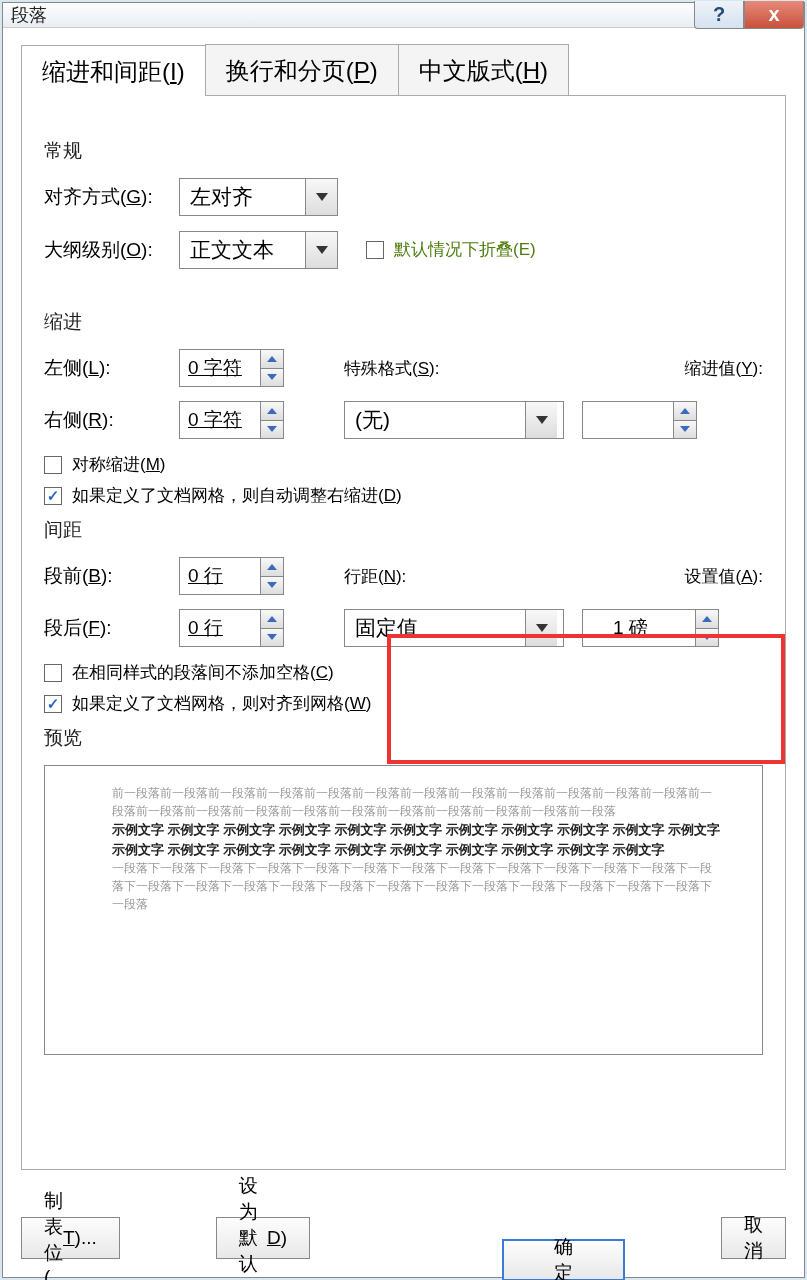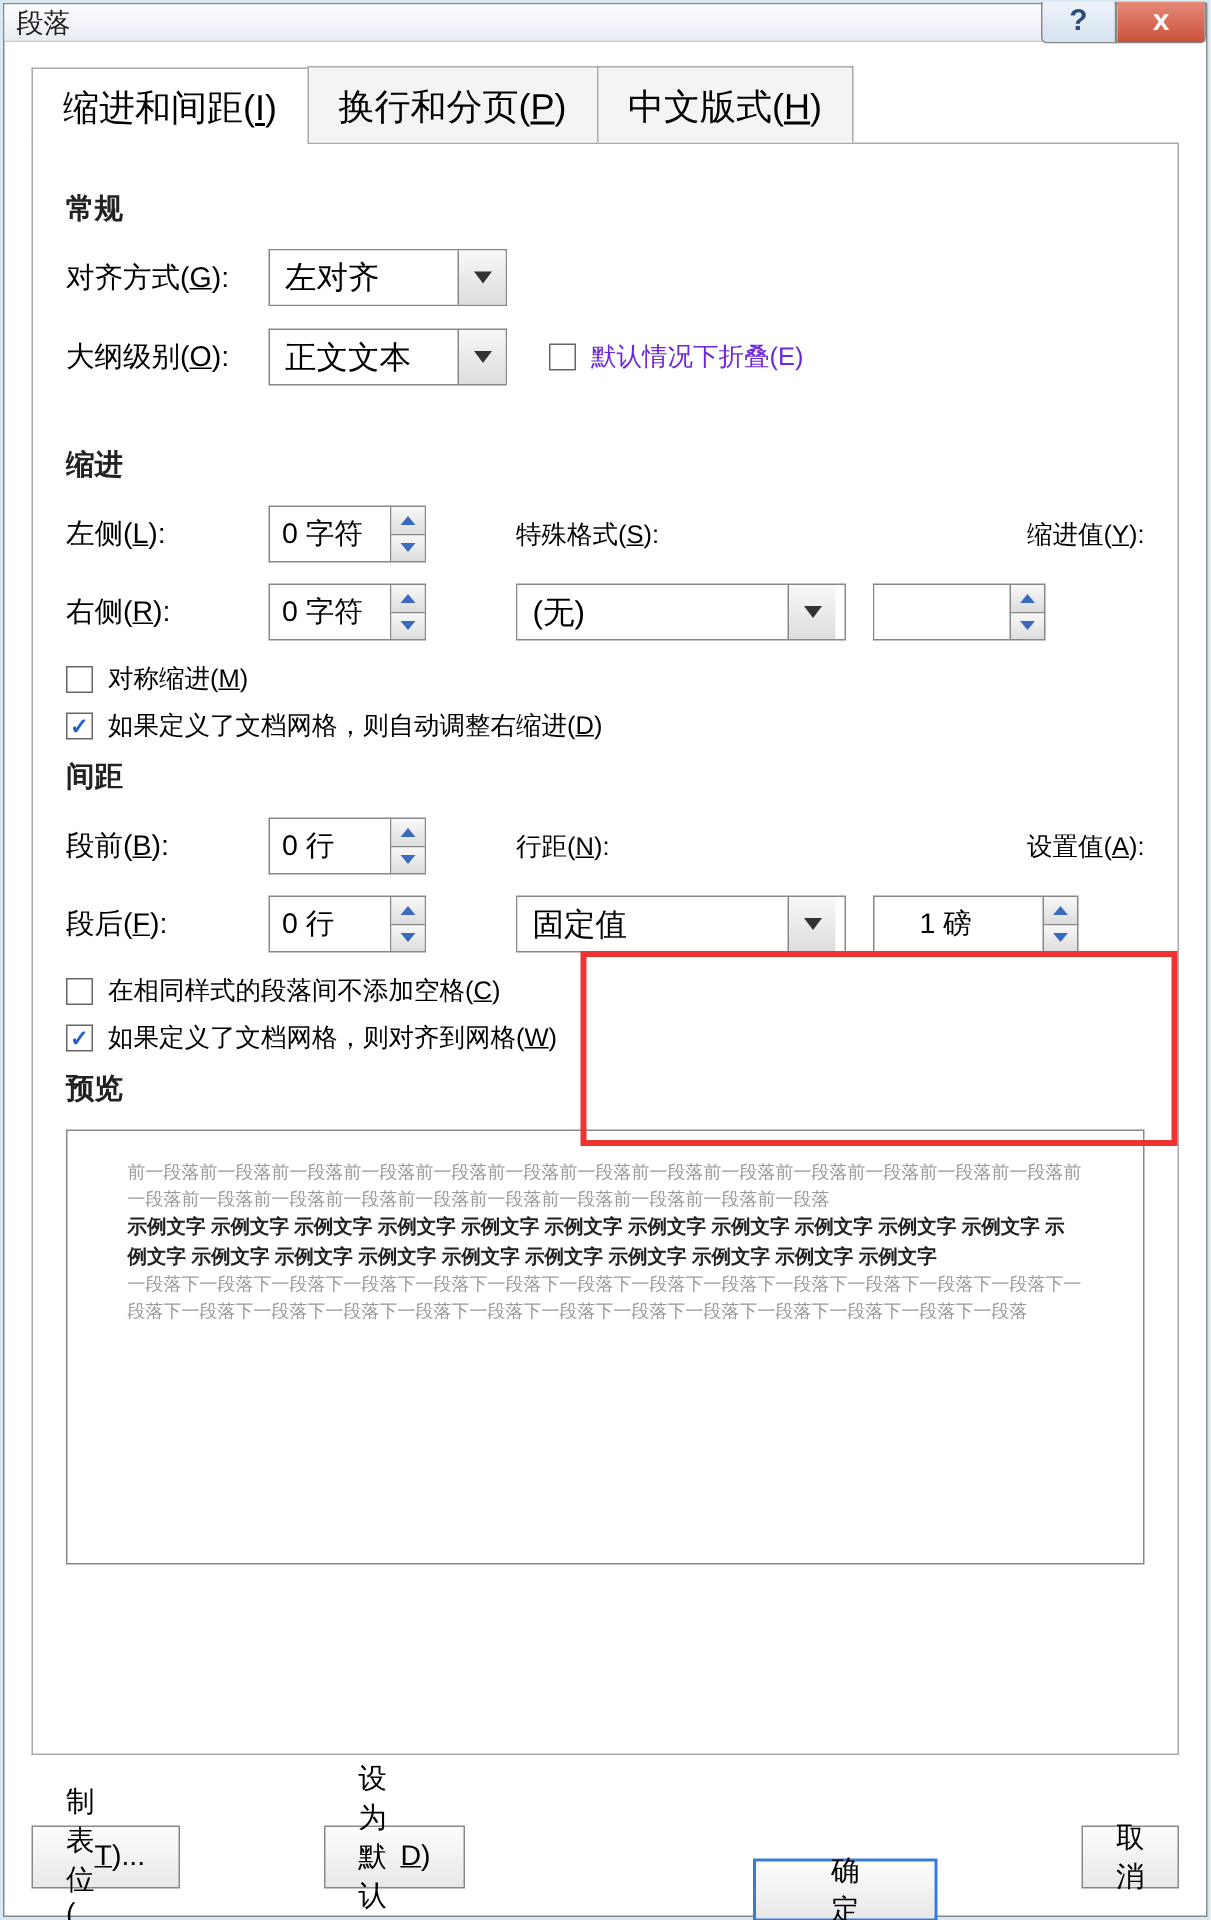--- a/index.html
+++ b/index.html
@@ -55,56 +55,56 @@
   background: #f4f4f4;
   cursor: pointer;
   font-size: 24px;
 }
 .tab.active { background: #fff; position: relative; top:1px; }
 .tab-panel {
   border: 1px solid #aaa; border-top:none;
   padding: 18px 22px 14px 22px;
   height: 1074px;
 }
-.section-label { font-size: 19px; margin: 12px 0 14px 0; color:#222;font-weight:bold;}
+.section-label { font-size: 19px; margin: 24px 0 14px 0; color:#222;}
 .row { display: flex; align-items: center; margin-bottom: 14px; }
 .lbl { width: 135px; font-size: 19px; }
 .lbl-wide { width: 160px; }
 .under { text-decoration: underline; }
 .combo {
   display: inline-flex; align-items:center;
   border: 1px solid #888; height: 38px; background:#fff;
 }
 .combo input { border:none; padding:0 10px; font-size:21px; height:100%; outline:none; width:125px;}
 .combo .arrow-btn {
   width: 32px; height: 100%; border-left:1px solid #888;
   background: linear-gradient(#f8f8f8,#ddd);
   display:flex; align-items:center; justify-content:center;
 }
 .triangle-down { width:0;height:0;border-left:6px solid transparent;border-right:6px solid transparent;border-top:8px solid #333;}
 .spinner {
   display:inline-flex; border:1px solid #888; height:38px; background:#fff;
 }
-.spinner input { border:none; padding:0 8px; font-size:19px; width:80px; outline:none;}
+.spinner input { border:none; padding:0 8px; font-size:19px; width:80px; outline:none;text-decoration:underline;}
 .spin-btns { display:flex; flex-direction:column; border-left:1px solid #888; }
 .spin-btn { width:22px; flex:1; background:linear-gradient(#f8f8f8,#ddd); display:flex; align-items:center; justify-content:center; cursor:pointer;}
 .spin-btn:first-child{border-bottom:1px solid #888;}
 .tri-up{width:0;height:0;border-left:5px solid transparent;border-right:5px solid transparent;border-bottom:6px solid #3a6bbf;}
 .tri-dn{width:0;height:0;border-left:5px solid transparent;border-right:5px solid transparent;border-top:6px solid #3a6bbf;}
 .chk { display:flex; align-items:center; margin: 8px 0; }
 .chk .box { width:18px;height:18px;border:1px solid #666;margin-right:10px;display:flex;align-items:center;justify-content:center;background:#fff;}
 .chk .box.checked::after{content:"✓";color:#2a63c7;font-size:15px;font-weight:bold;}
 .red-box {
   position:absolute; border:4px solid #e33; pointer-events:none;
   left: 384px; top: 606px; width: 398px; height: 130px;
 }
 .preview-box {
   border:1px solid #888; height:290px; margin-top:8px; padding:18px 40px; overflow:hidden;
 }
-.preview-text { font-size:12px; line-height:1.5; color:#999; word-break:break-all;}
+.preview-text { font-size:12px; line-height:1.5; color:#999; word-break:break-all;margin-left:27px;}
 .preview-text .sample { color:#222; font-weight:bold; font-size:13px;}
 .btn-row {
   display:flex; padding: 12px 18px 16px 18px; gap: 96px; align-items:center;
 }
 .btn {
   height: 42px; padding: 0 22px; border:1px solid #888; background:linear-gradient(#fdfdfd,#e8e8e8);
   font-size:19px; cursor:pointer; display:flex; align-items:center;
 }
 .btn.primary { border:2px solid #3a7bd5; padding:0 50px;margin-top:45px;}
 .spacer{flex:1;}
@@ -143,21 +143,21 @@
       <div class="row">
         <div class="lbl">大纲级别(<span class="under">O</span>):</div>
         <div class="combo">
           <input value="正文文本" style="">
           <div class="arrow-btn">
               <div class="triangle-down"></div>
             </div>
         </div>
         <div class="chk" style="margin-left:28px;">
           <div class="box"></div>
-          <span style="color:#6d28d9">默认情况下折叠(E)</span>
+          <span style="color:#4d7c0f">默认情况下折叠(E)</span>
         </div>
       </div>
 
       <div class="section-label" style="margin-top:40px">缩进</div>
       <div class="row">
         <div class="lbl">左侧(<span class="under">L</span>):</div>
         <div class="spinner">
           <input value="0 字符" style="">
           <div class="spin-btns">
               <div class="spin-btn">

